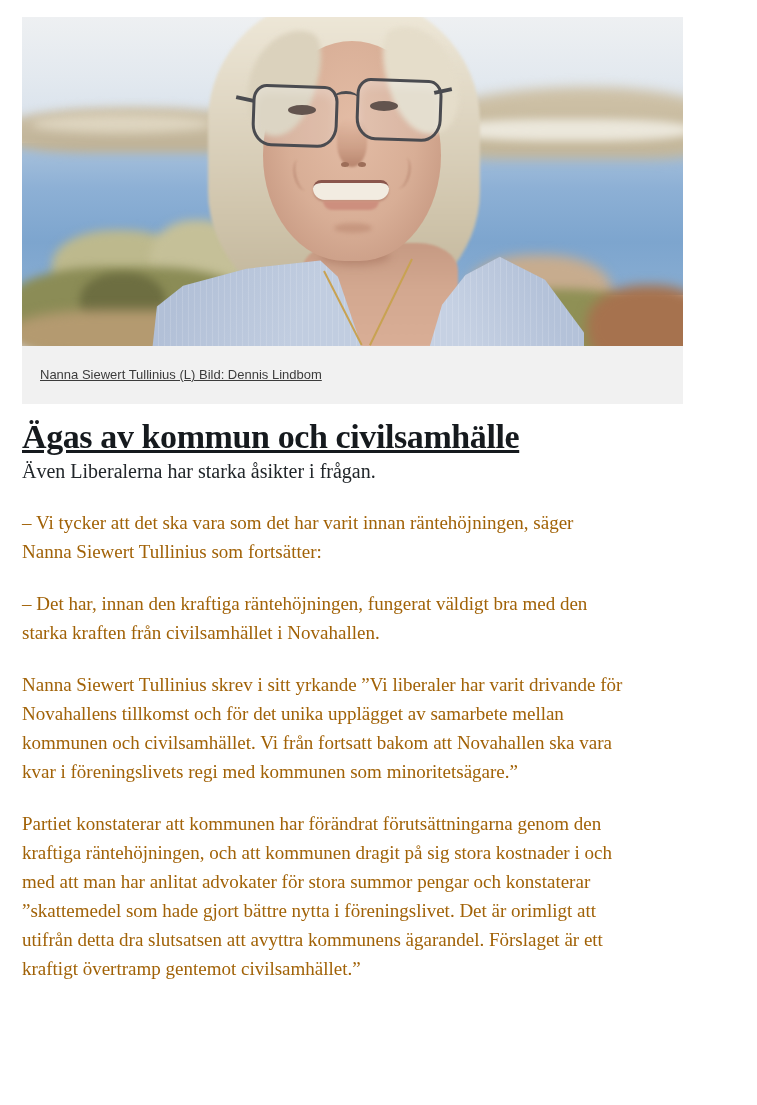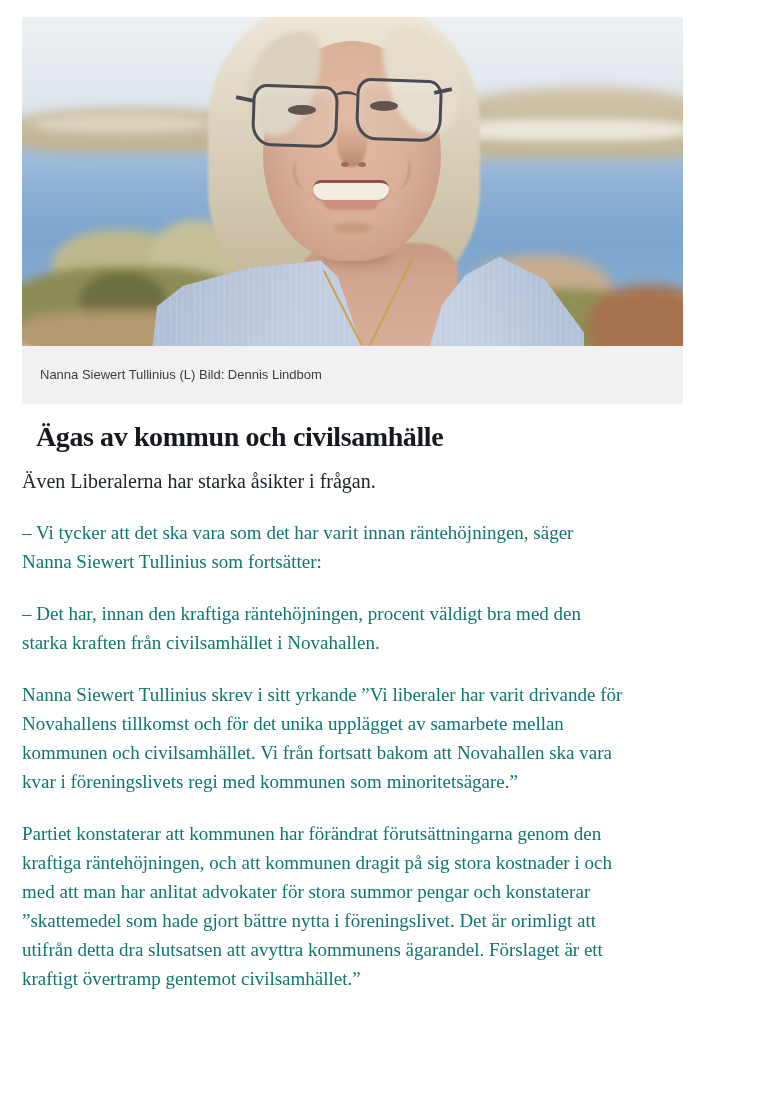--- a/index.html
+++ b/index.html
@@ -112,30 +112,31 @@
     border-top:3px solid #4a4b50; border-radius:60% 60% 0 0; }
   .temple-l { left:-14px; top:22px; width:18px; height:4px; background:#4a4b50; transform:rotate(12deg); }
   .temple-r { left:184px; top:14px; width:18px; height:4px; background:#4a4b50; transform:rotate(-12deg); }
 
   
   figcaption {
     width:661px; min-height:42px; box-sizing:border-box;
     display:flex; align-items:center; padding:20px 18px;
     background:#f1f1f1; color:#3c3c3c;
     font:13px/1.35 "Liberation Sans", sans-serif;
+    text-decoration:underline;
   }
 
   
   h1 {
-    margin:16px 14px 0; font-weight:bold; font-size:28px; line-height:34px;
-    letter-spacing:-0.4px; color:#161a1e; font-family:"Liberation Serif", serif;
-  }
-  .lead { margin:14px 0 0; font-size:20px; line-height:27px; color:#21262a; }
+    margin:16px 0 0; font-weight:bold; font-size:34px; line-height:34px;
+    letter-spacing:-0.4px; color:#161a1e; font-family:"Liberation Serif", serif;text-decoration:underline;
+  }
+  .lead { margin:4px 0 0; font-size:20px; line-height:27px; color:#21262a; }
   p.bodytext {
-    margin:23px 0 0; font-size:19px; line-height:29px; color:#0f766e;
+    margin:23px 0 0; font-size:19px; line-height:29px; color:#a16207;
     white-space:pre-line; width:712px;
   }
 </style>
 </head>
 <body>
 
 <main class="content">
 
   <figure>
     <div class="photo-canvas">
@@ -185,21 +186,21 @@
       </div>
     </div>
     <figcaption>Nanna Siewert Tullinius (L) Bild: Dennis Lindbom</figcaption>
   </figure>
 
   <h1>Ägas av kommun och civilsamhälle</h1>
   <p class="lead">Även Liberalerna har starka åsikter i frågan.</p>
 
   <p class="bodytext">– Vi tycker att det ska vara som det har varit innan räntehöjningen, säger
 Nanna Siewert Tullinius som fortsätter:</p>
-  <p class="bodytext">– Det har, innan den kraftiga räntehöjningen, procent väldigt bra med den
+  <p class="bodytext">– Det har, innan den kraftiga räntehöjningen, fungerat väldigt bra med den
 starka kraften från civilsamhället i Novahallen.</p>
   <p class="bodytext">Nanna Siewert Tullinius skrev i sitt yrkande ”Vi liberaler har varit drivande för
 Novahallens tillkomst och för det unika upplägget av samarbete mellan
 kommunen och civilsamhället. Vi från fortsatt bakom att Novahallen ska vara
 kvar i föreningslivets regi med kommunen som minoritetsägare.”</p>
   <p class="bodytext">Partiet konstaterar att kommunen har förändrat förutsättningarna genom den
 kraftiga räntehöjningen, och att kommunen dragit på sig stora kostnader i och
 med att man har anlitat advokater för stora summor pengar och konstaterar
 ”skattemedel som hade gjort bättre nytta i föreningslivet. Det är orimligt att
 utifrån detta dra slutsatsen att avyttra kommunens ägarandel. Förslaget är ett

